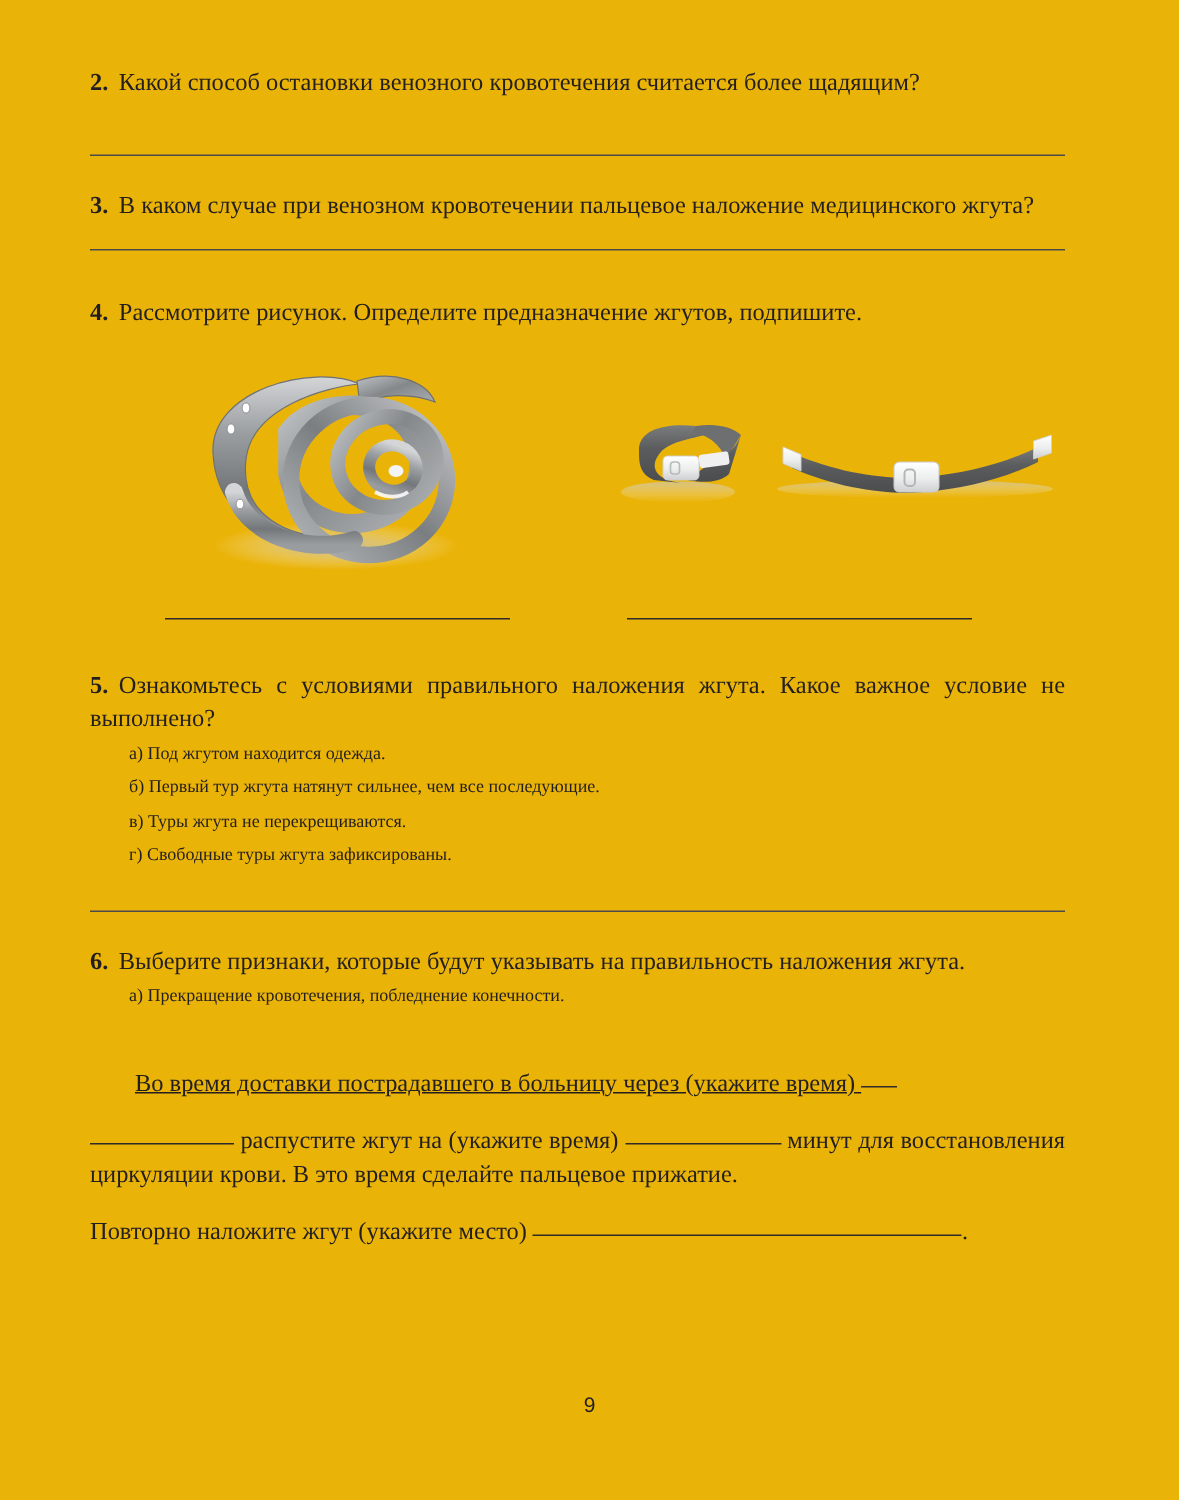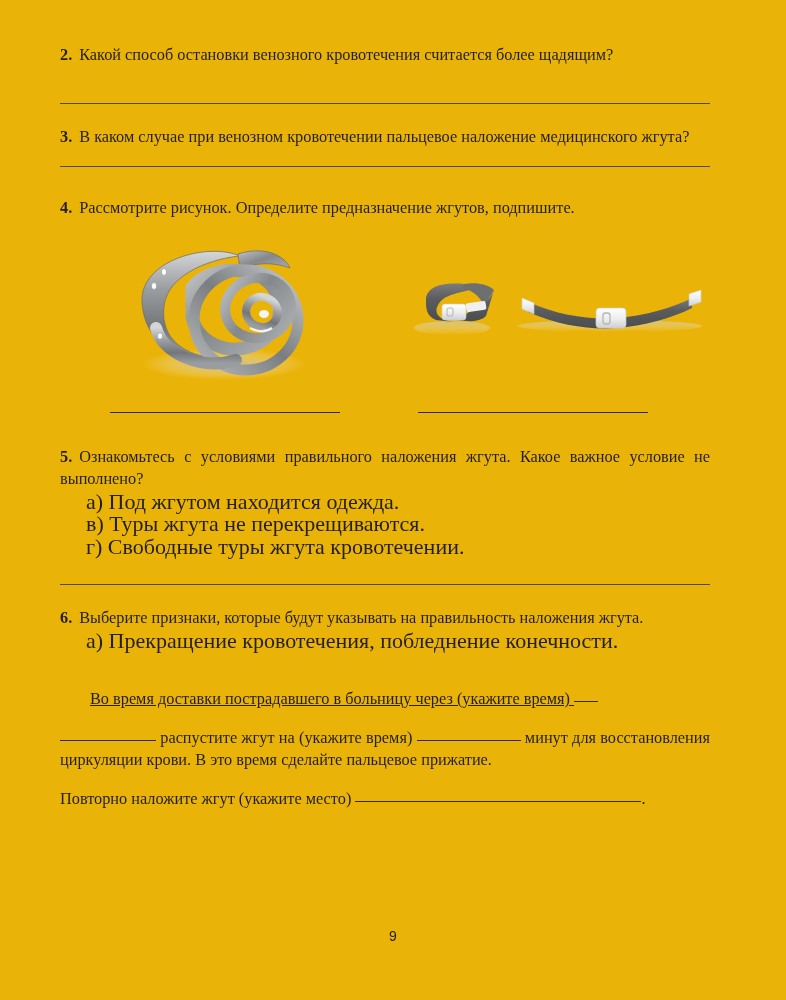--- a/index.html
+++ b/index.html
@@ -37,21 +37,21 @@
     line-height: 22.5px;
     text-align: justify;
     text-justify: inter-word;
     margin: 0;
   }
   .q .num {
     font-weight: bold;
     margin-right: 7px;
   }
   .opts {
-    font-size: 22px;
+    font-size: 12px;
     line-height: 22.6px;
     margin: 0;
   }
   .opt {
     margin: 0;
     padding-left: 26px;
   }
 
   
   .rule {
@@ -252,22 +252,23 @@
       <span class="blank-line" style="left:50px; width:230px; top:8px;"></span>
       <span class="blank-line" style="left:358px; width:230px; top:8px;"></span>
     </div>
 
     <div class="sp-26"></div>
 
     <p class="q"><span class="num">5.</span><span>Ознакомьтесь с условиями правильного наложения жгута. Какое важное условие не выполнено?</span></p>
 
     <div class="opts">
       <p class="opt">а) Под жгутом находится одежда.</p>
+      <p class="opt">б) Первый тур жгута натянут сильнее, чем все последующие.</p>
       <p class="opt">в) Туры жгута не перекрещиваются.</p>
-      <p class="opt">г) Свободные туры жгута кровотечении.</p>
+      <p class="opt">г) Свободные туры жгута зафиксированы.</p>
     </div>
 
     <div class="sp-26"></div>
     <hr class="rule">
 
     <div class="sp-22"></div>
 
     <p class="q"><span class="num">6.</span><span>Выберите признаки, которые будут указывать на правильность наложения жгута.</span></p>
 
     <div class="opts">

